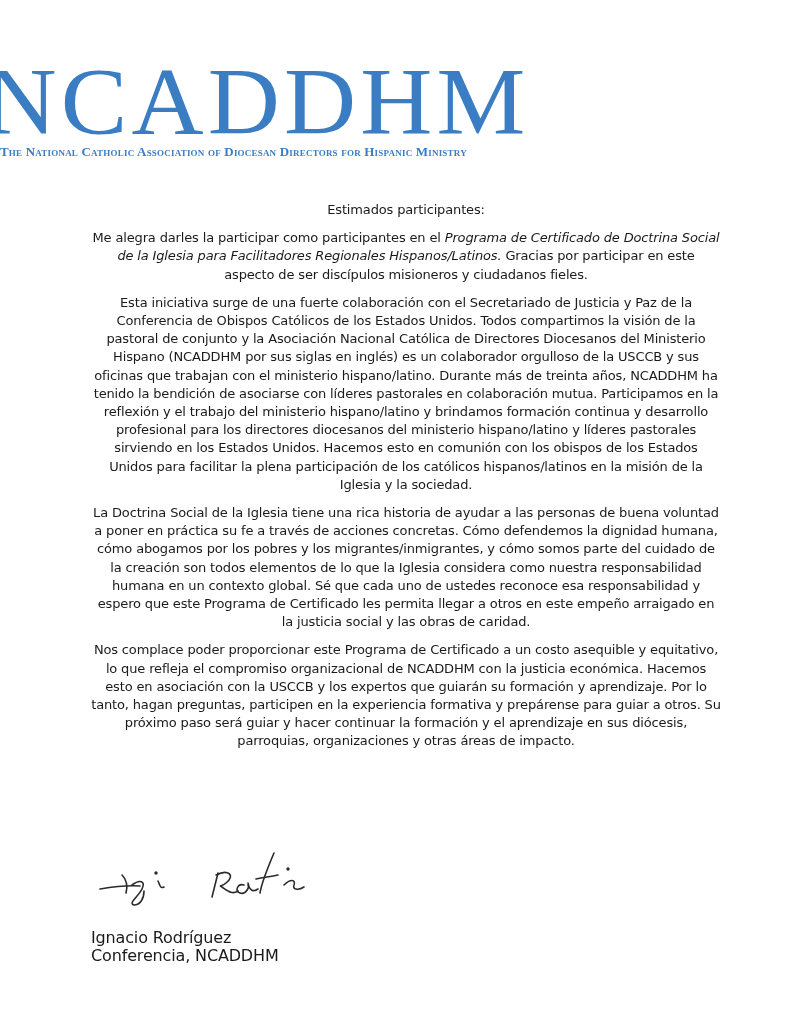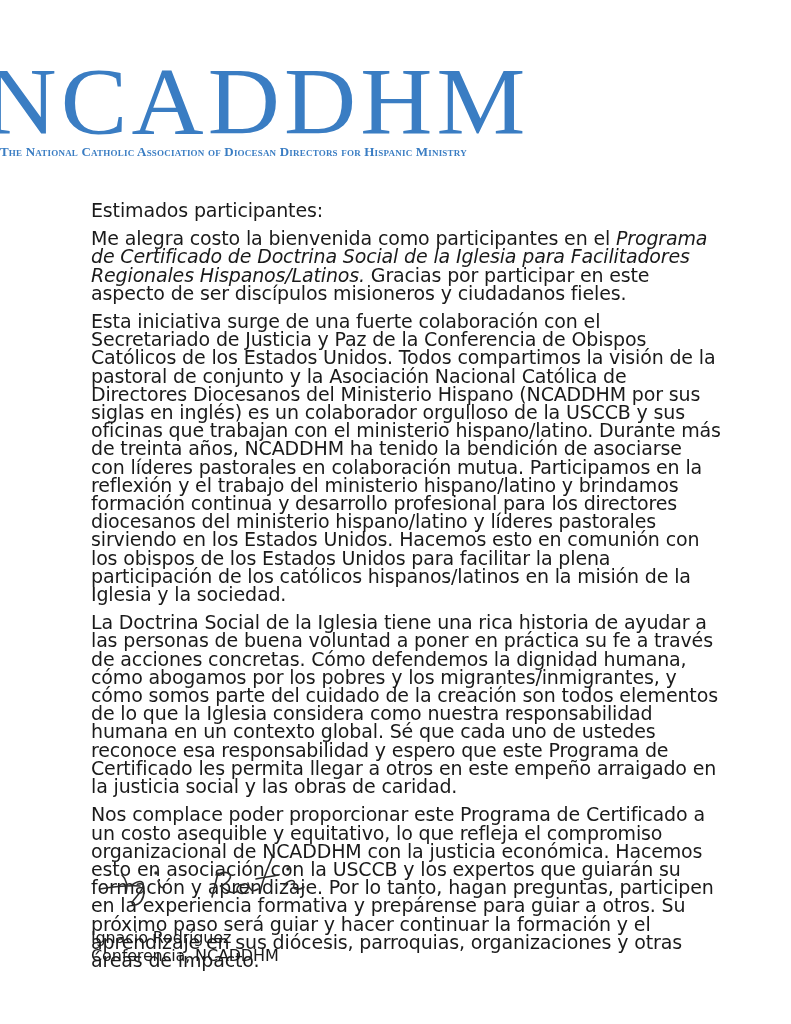--- a/index.html
+++ b/index.html
@@ -40,23 +40,24 @@
       font-weight: bold;
       letter-spacing: 0.2px;
       margin-top: 0px;
       line-height: 16px;
     }
     .letter {
       position: absolute;
       left: 91px;
       top: 201px;
       width: 630px;
-      font-size: 19px;
+      font-size: 13px;
       line-height: 18.2px;
       letter-spacing: -0.15px;
+      text-align: center;
     }
     .letter p {
       margin: 0 0 10px 0;
     }
     .letter em {
       font-style: italic;
     }
     .signature {
       position: absolute;
       left: 98px;
@@ -76,21 +77,21 @@
 </head>
 <body>
 
 <header class="logo">
   <div class="logo-word">NCADDHM</div>
   <div class="logo-sub">The National Catholic Association of Diocesan Directors for Hispanic Ministry</div>
 </header>
 
 <main class="letter">
   <p>Estimados participantes:</p>
-  <p><span>Me alegra costo la bienvenida como participantes en el </span><em>Programa de Certificado de Doctrina Social de la Iglesia para Facilitadores Regionales Hispanos/Latinos.</em><span> Gracias por participar en este aspecto de ser discípulos misioneros y ciudadanos fieles.</span></p>
+  <p><span>Me alegra darles la participar como participantes en el </span><em>Programa de Certificado de Doctrina Social de la Iglesia para Facilitadores Regionales Hispanos/Latinos.</em><span> Gracias por participar en este aspecto de ser discípulos misioneros y ciudadanos fieles.</span></p>
   <p>Esta iniciativa surge de una fuerte colaboración con el Secretariado de Justicia y Paz de la Conferencia de Obispos Católicos de los Estados Unidos. Todos compartimos la visión de la pastoral de conjunto y la Asociación Nacional Católica de Directores Diocesanos del Ministerio Hispano (NCADDHM por sus siglas en inglés) es un colaborador orgulloso de la USCCB y sus oficinas que trabajan con el ministerio hispano/latino. Durante más de treinta años, NCADDHM ha tenido la bendición de asociarse con líderes pastorales en colaboración mutua. Participamos en la reflexión y el trabajo del ministerio hispano/latino y brindamos formación continua y desarrollo profesional para los directores diocesanos del ministerio hispano/latino y líderes pastorales sirviendo en los Estados Unidos. Hacemos esto en comunión con los obispos de los Estados Unidos para facilitar la plena participación de los católicos hispanos/latinos en la misión de la Iglesia y la sociedad.</p>
   <p>La Doctrina Social de la Iglesia tiene una rica historia de ayudar a las personas de buena voluntad a poner en práctica su fe a través de acciones concretas. Cómo defendemos la dignidad humana, cómo abogamos por los pobres y los migrantes/inmigrantes, y cómo somos parte del cuidado de la creación son todos elementos de lo que la Iglesia considera como nuestra responsabilidad humana en un contexto global. Sé que cada uno de ustedes reconoce esa responsabilidad y espero que este Programa de Certificado les permita llegar a otros en este empeño arraigado en la justicia social y las obras de caridad.</p>
   <p>Nos complace poder proporcionar este Programa de Certificado a un costo asequible y equitativo, lo que refleja el compromiso organizacional de NCADDHM con la justicia económica. Hacemos esto en asociación con la USCCB y los expertos que guiarán su formación y aprendizaje. Por lo tanto, hagan preguntas, participen en la experiencia formativa y prepárense para guiar a otros. Su próximo paso será guiar y hacer continuar la formación y el aprendizaje en sus diócesis, parroquias, organizaciones y otras áreas de impacto.</p>
 </main>
 
 <svg class="signature" viewBox="0 0 230 70" xmlns="http://www.w3.org/2000/svg">
   <g fill="none" stroke="#2a2a2a" stroke-width="1.6" stroke-linecap="round" stroke-linejoin="round">
 
     <path d="M2 44 C 14 42, 28 40, 42 41"></path>
     <path d="M24 30 C 28 34, 30 40, 28 48"></path>

